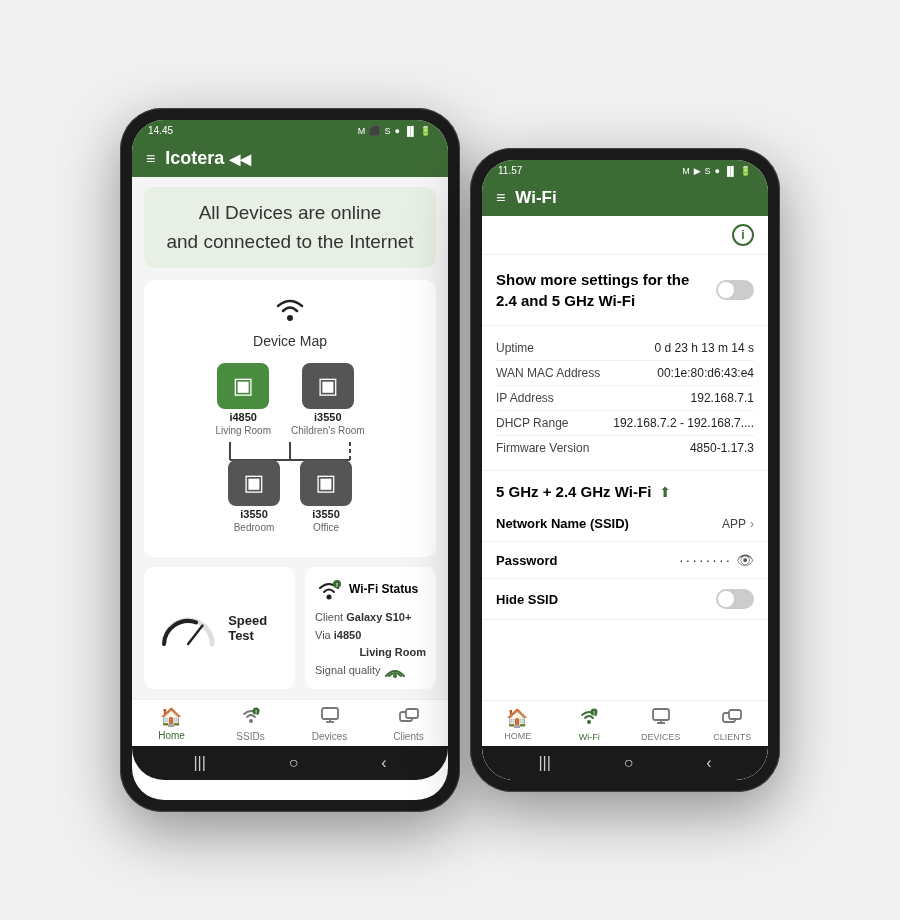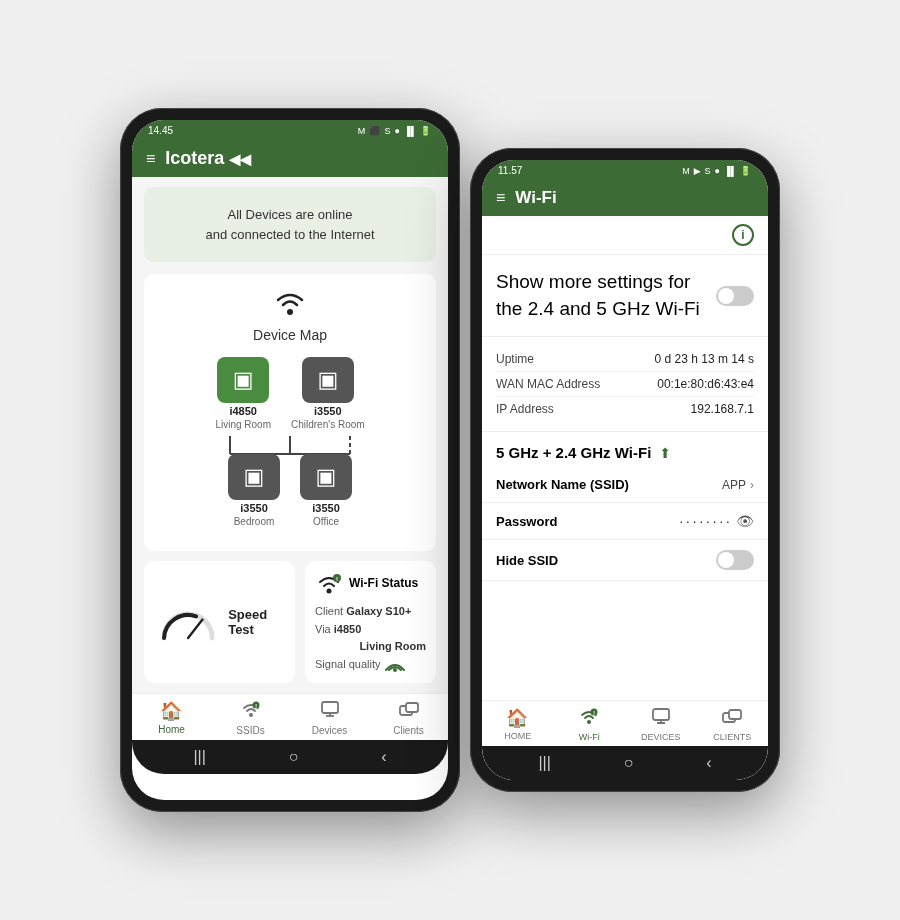--- a/index.html
+++ b/index.html
@@ -94,24 +94,24 @@
 
     
     .phone1-content {
       background: #f5f5f5;
       padding: 10px 12px;
     }
 
     .status-banner {
       background: #e8f0e5;
       border-radius: 10px;
-      padding: 18px 14px;
+      padding: 12px 14px;
       text-align: center;
       margin-bottom: 12px;
-      font-size: 13px;
+      font-size: 19px;
       color: #333;
       line-height: 1.5;
     }
 
     .device-map-section {
       background: white;
       border-radius: 10px;
       padding: 12px;
       margin-bottom: 10px;
     }
@@ -284,22 +284,22 @@
     }
 
     .wifi-toggle-row {
       padding: 14px 14px;
       border-bottom: 1px solid #eee;
       display: flex;
       align-items: center;
       justify-content: space-between;
     }
     .wifi-toggle-label {
-      font-size: 19px;
-      font-weight: normal;
+      font-size: 15px;
+      font-weight: bold;
       line-height: 1.4;
       flex: 1;
       padding-right: 10px;
     }
 
     .toggle-switch {
       width: 38px;
       height: 20px;
       background: #ccc;
       border-radius: 10px;
@@ -604,20 +604,28 @@
             <span class="info-val">0 d 23 h 13 m 14 s</span>
           </div>
           <div class="info-row">
             <span class="info-key">WAN MAC Address</span>
             <span class="info-val">00:1e:80:d6:43:e4</span>
           </div>
           <div class="info-row">
             <span class="info-key">IP Address</span>
             <span class="info-val">192.168.7.1</span>
           </div>
+          <div class="info-row">
+            <span class="info-key">DHCP Range</span>
+            <span class="info-val">192.168.7.2 - 192.168.7....</span>
+          </div>
+          <div class="info-row">
+            <span class="info-key">Firmware Version</span>
+            <span class="info-val">4850-1.17.3</span>
+          </div>
         </div>
 
         <div class="section-title-bar">
           <span class="section-title-text">5 GHz + 2.4 GHz Wi-Fi</span>
           <span class="share-icon">⬆</span>
         </div>
 
         <div class="settings-row">
           <span class="settings-label">Network Name (SSID)</span>
           <div class="settings-value">

